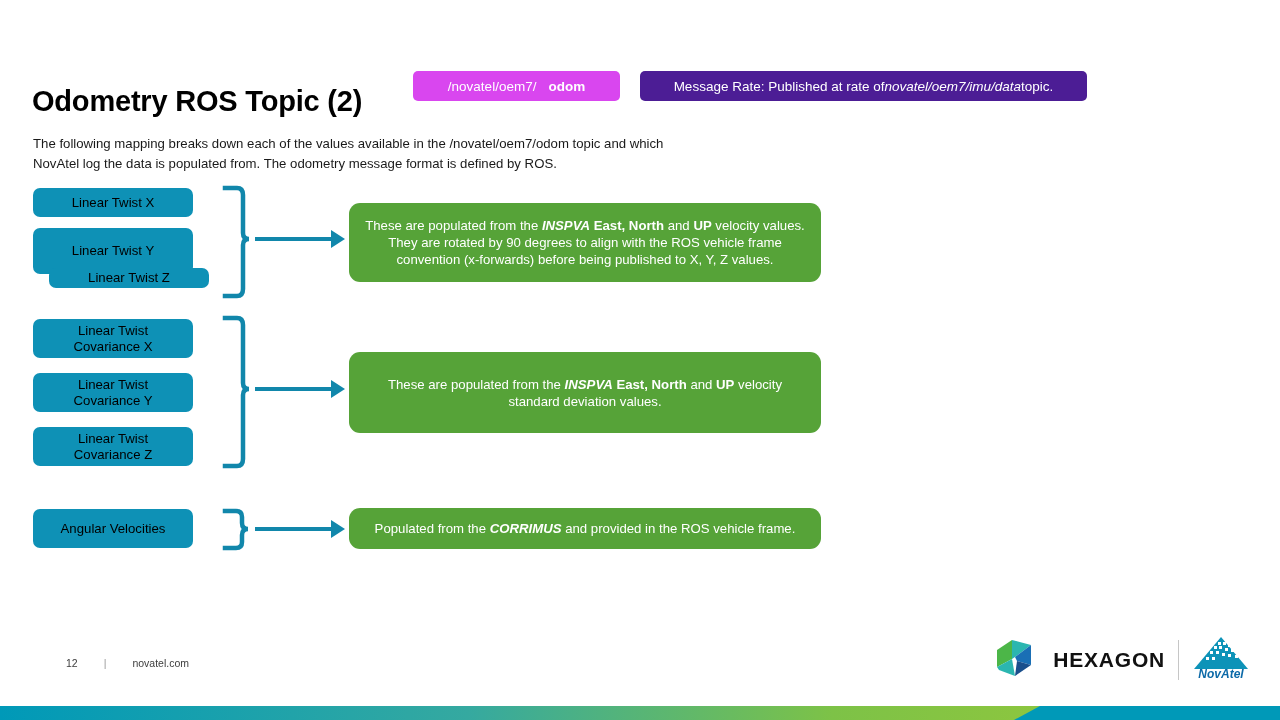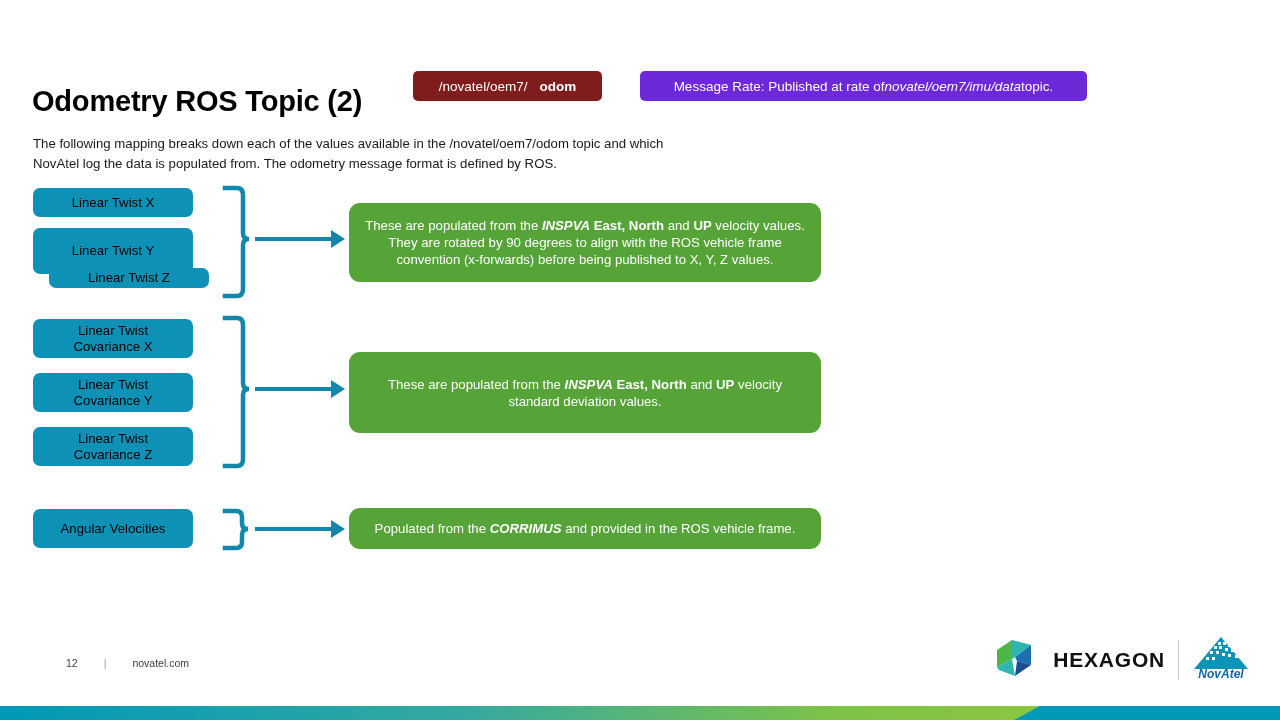--- a/index.html
+++ b/index.html
@@ -29,40 +29,40 @@
     color: #000000;
     letter-spacing: -0.2px;
     white-space: nowrap;
     margin-top: 21px;
   }
 
   #topic-badge {
     position: absolute;
     left: 413px;
     top: 71px;
-    width: 189px;
+    width: 207px;
     height: 30px;
-    background: #7f1d1d;
+    background: #d946ef;
     border-radius: 5px;
     color: #ffffff;
     font-size: 13.5px;
     display: flex;
     align-items: center;
     justify-content: center;
     white-space: nowrap;
   }
   #topic-badge .b { font-weight: bold; padding-left: 12px; }
 
   #rate-badge {
     position: absolute;
     left: 640px;
     top: 71px;
     width: 447px;
     height: 30px;
-    background: #6d28d9;
+    background: #4c1d95;
     border-radius: 5px;
     color: #ffffff;
     font-size: 13.5px;
     display: flex;
     align-items: center;
     justify-content: center;
     white-space: nowrap;
   }
   #rate-badge .i { font-style: italic; }
 

